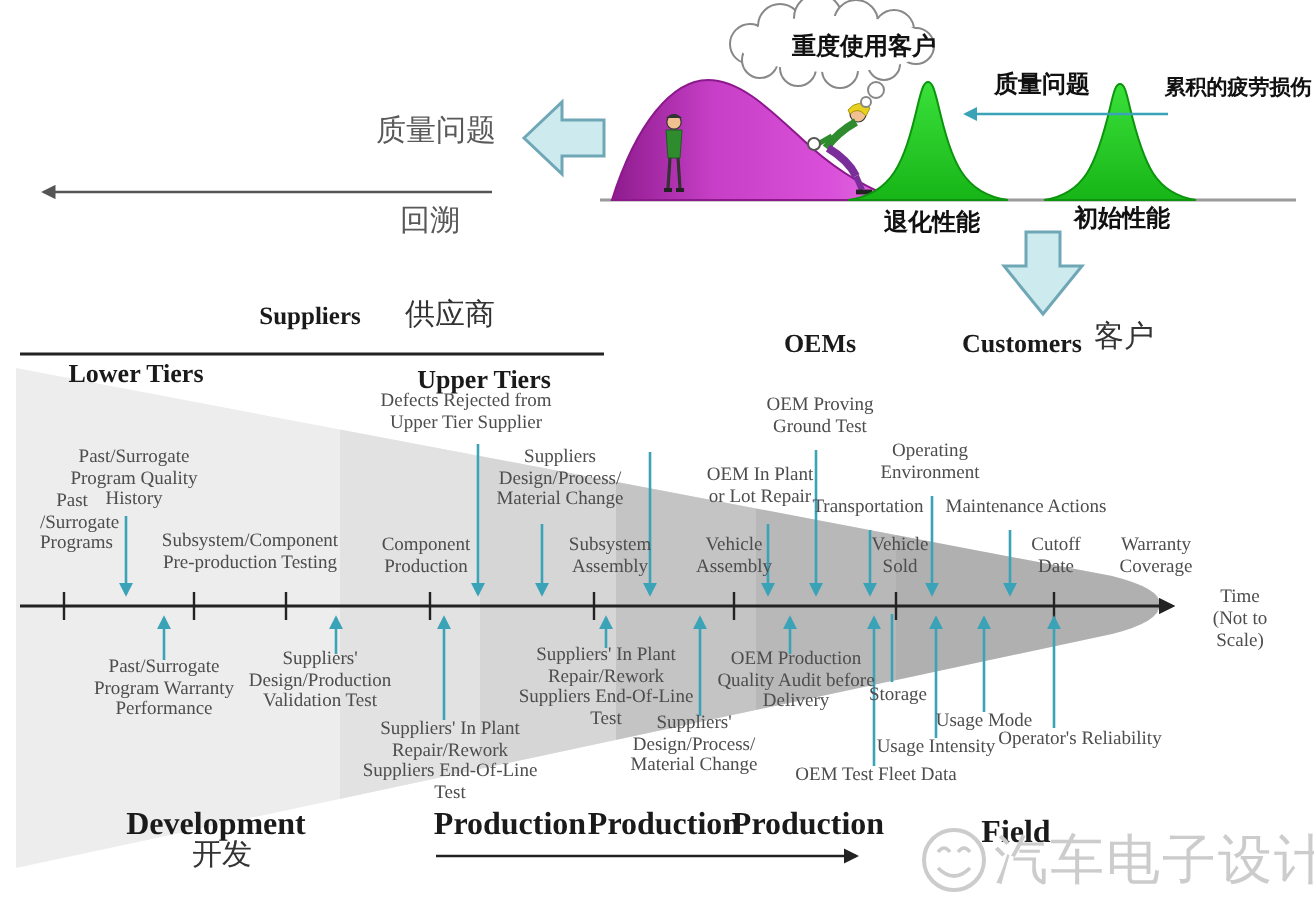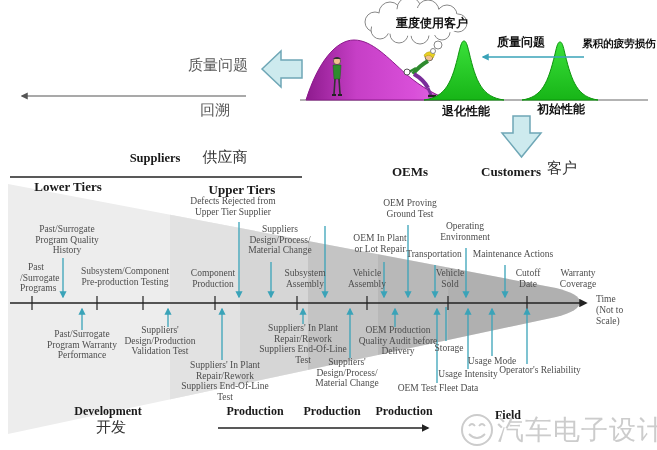--- a/index.html
+++ b/index.html
@@ -7,24 +7,24 @@
     position:relative;width:657px;height:450px;background:#ffffff;overflow:hidden;
     font-family:"Liberation Serif",serif;
   }
   #diagram-svg{position:absolute;left:0;top:0;}
   .lbl{
     position:absolute;font-family:"Liberation Serif",serif;font-size:9.5px;line-height:1.12;
     color:#4d4d4d;text-align:center;white-space:pre-line;transform:translateX(-50%);
   }
   .lbl-left{
     position:absolute;font-family:"Liberation Serif",serif;font-size:9.5px;line-height:1.15;
-    color:#4d4d4d;text-align:left;white-space:pre-line;
+    color:#4d4d4d;text-align:center;white-space:pre-line;
   }
   .phase{
-    position:absolute;font-family:"Liberation Serif",serif;font-weight:bold;font-size:12px;
+    position:absolute;font-family:"Liberation Serif",serif;font-weight:bold;font-size:16px;
     color:#1a1a1a;text-align:center;white-space:nowrap;transform:translateX(-50%);
   }
   .hdr{
     position:absolute;font-family:"Liberation Serif",serif;font-weight:bold;font-size:13px;
     color:#1a1a1a;text-align:center;white-space:nowrap;transform:translateX(-50%);
   }
   .hdr-big{font-size:12.5px;}
   .cn{
     position:absolute;font-family:"DejaVu Sans",sans-serif;font-size:15px;color:#333;
     text-align:center;white-space:nowrap;transform:translateX(-50%);
@@ -197,21 +197,21 @@
   <div class="cnb" style="left:561px;top:101px">初始性能</div>
 
   <div class="hdr hdr-big" style="left:155px;top:151px">Suppliers</div>
   <div class="cn" style="left:225px;top:148px">供应商</div>
   <div class="hdr" style="left:68px;top:179px">Lower Tiers</div>
   <div class="hdr" style="left:242px;top:182px">Upper Tiers</div>
   <div class="hdr" style="left:410px;top:164px">OEMs</div>
   <div class="hdr" style="left:511px;top:164px">Customers</div>
   <div class="cn" style="left:562px;top:159px">客户</div>
 
-  <div class="lbl" style="left:36px;top:262px;width:32px">Past
+  <div class="lbl" style="left:36px;top:246px;width:32px">Past
 /Surrogate
 Programs</div>
   <div class="lbl" style="left:67px;top:224px;width:84px">Past/Surrogate
 Program Quality
 History</div>
   <div class="lbl" style="left:125px;top:266px;width:112px">Subsystem/Component
 Pre-production Testing</div>
   <div class="lbl" style="left:213px;top:268px;width:62px">Component
 Production</div>
   <div class="lbl" style="left:233px;top:196px;width:112px">Defects Rejected from

